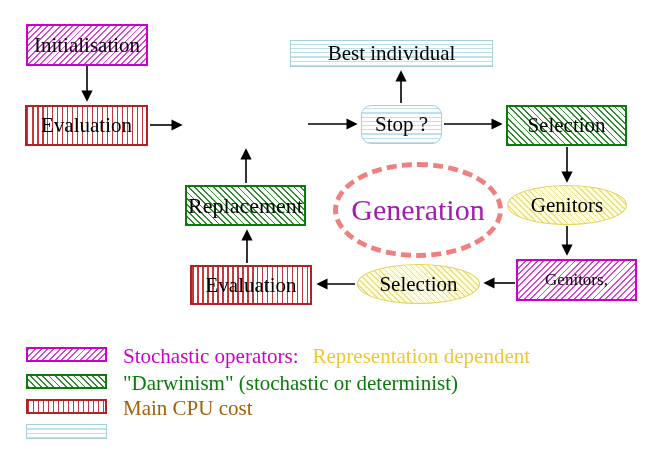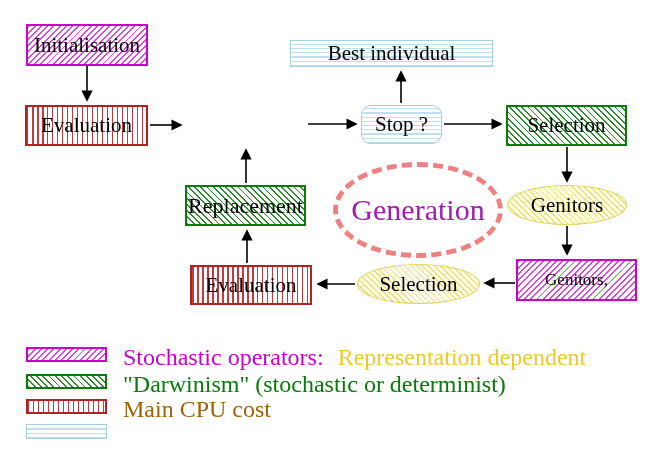--- a/index.html
+++ b/index.html
@@ -39,21 +39,21 @@
   .dashed-ellipse {
     position:absolute; border:5px dashed #f08080; border-radius:50%;
     display:flex; align-items:center; justify-content:center;
     color:#a21caf; font-size:30px;
   }
   .two-line { flex-direction:column; font-size:17px; line-height:1.15; }
   #arrows { position:absolute; left:0; top:0; }
   
   .legend-swatch { position:absolute; width:81px; height:15px; box-sizing:border-box; }
   .legend-text {
-    position:absolute; left:123px; font-size:24px; white-space:nowrap;
+    position:absolute; left:123px; font-size:21px; white-space:nowrap;
     font-family:"Liberation Serif","DejaVu Serif",serif;
   }
   .lt-magenta { color:#cc00cc; }
   .lt-gold { color:#eec832; margin-left:14px; }
   .lt-green { color:#0a7a0a; }
   .lt-red { color:#a16207; }
   .lt-cyan { color:#8cc6e0; }
 </style>
 </head>
 <body>

